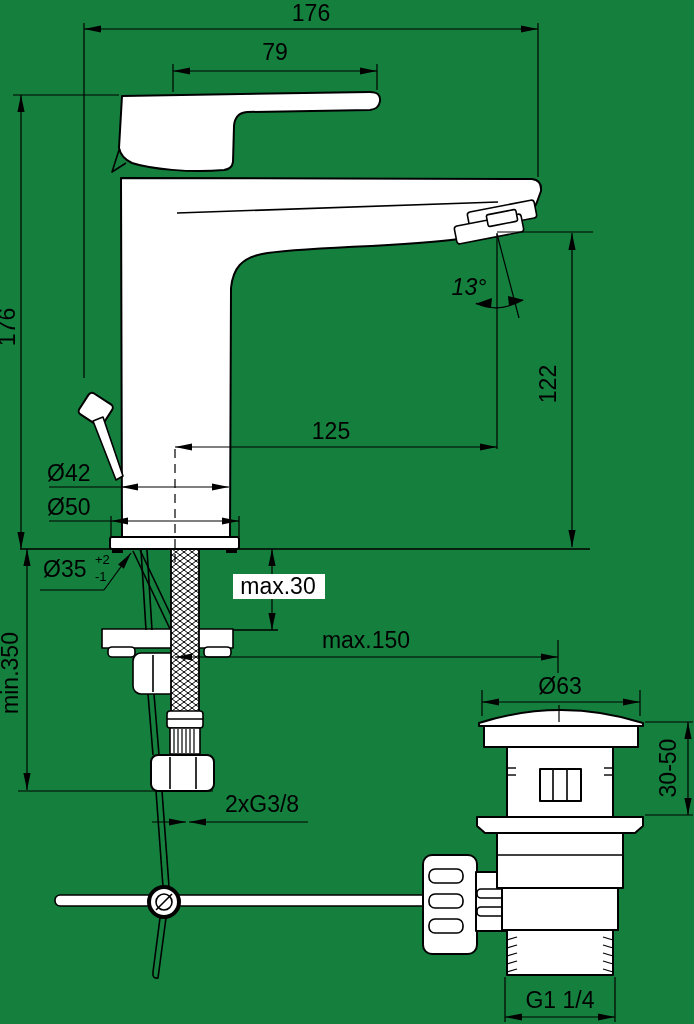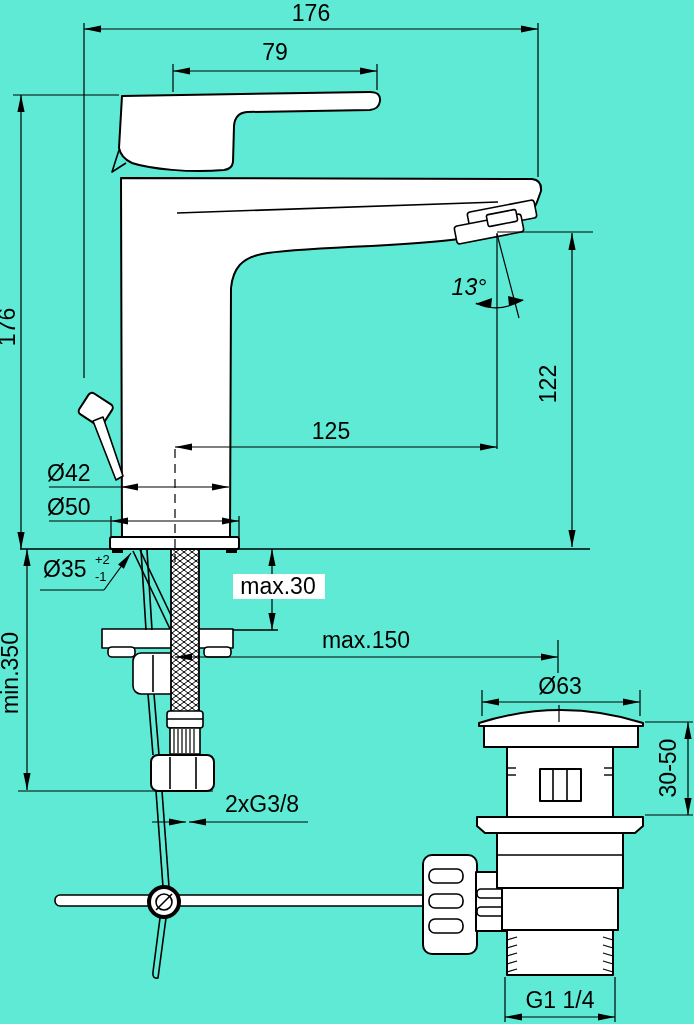--- a/index.html
+++ b/index.html
@@ -1,16 +1,16 @@
 <!DOCTYPE html>
 <html><head>
 <meta charset="utf-8">
 <style>
   html,body{margin:0;padding:0;background:#ffffff;}
-  .stage{width:694px;height:1024px;background:#5eead4;position:relative;overflow:hidden;}
+  .stage{width:694px;height:1024px;background:#15803d;position:relative;overflow:hidden;}
   svg{display:block;}
   .outline-thin{fill:none;stroke:#000;stroke-width:1.6;stroke-linejoin:round;}
   .whitepart{fill:#fff;stroke:#000;stroke-width:2;stroke-linejoin:round;}
   .whitepart-thin{fill:#fff;stroke:#000;stroke-width:1.6;stroke-linejoin:round;}
   .dimline{fill:none;stroke:#000;stroke-width:1.2;}
   .dimdash{fill:none;stroke:#000;stroke-width:1.2;stroke-dasharray:9 6;}
   .dim-text{font-family:"Liberation Sans","DejaVu Sans",sans-serif;font-size:23px;fill:#000;}
   .dim-text-sm{font-family:"Liberation Sans","DejaVu Sans",sans-serif;font-size:13px;fill:#000;}
   .it{font-style:italic;}
   .arrfill{fill:#000;stroke:none;}

